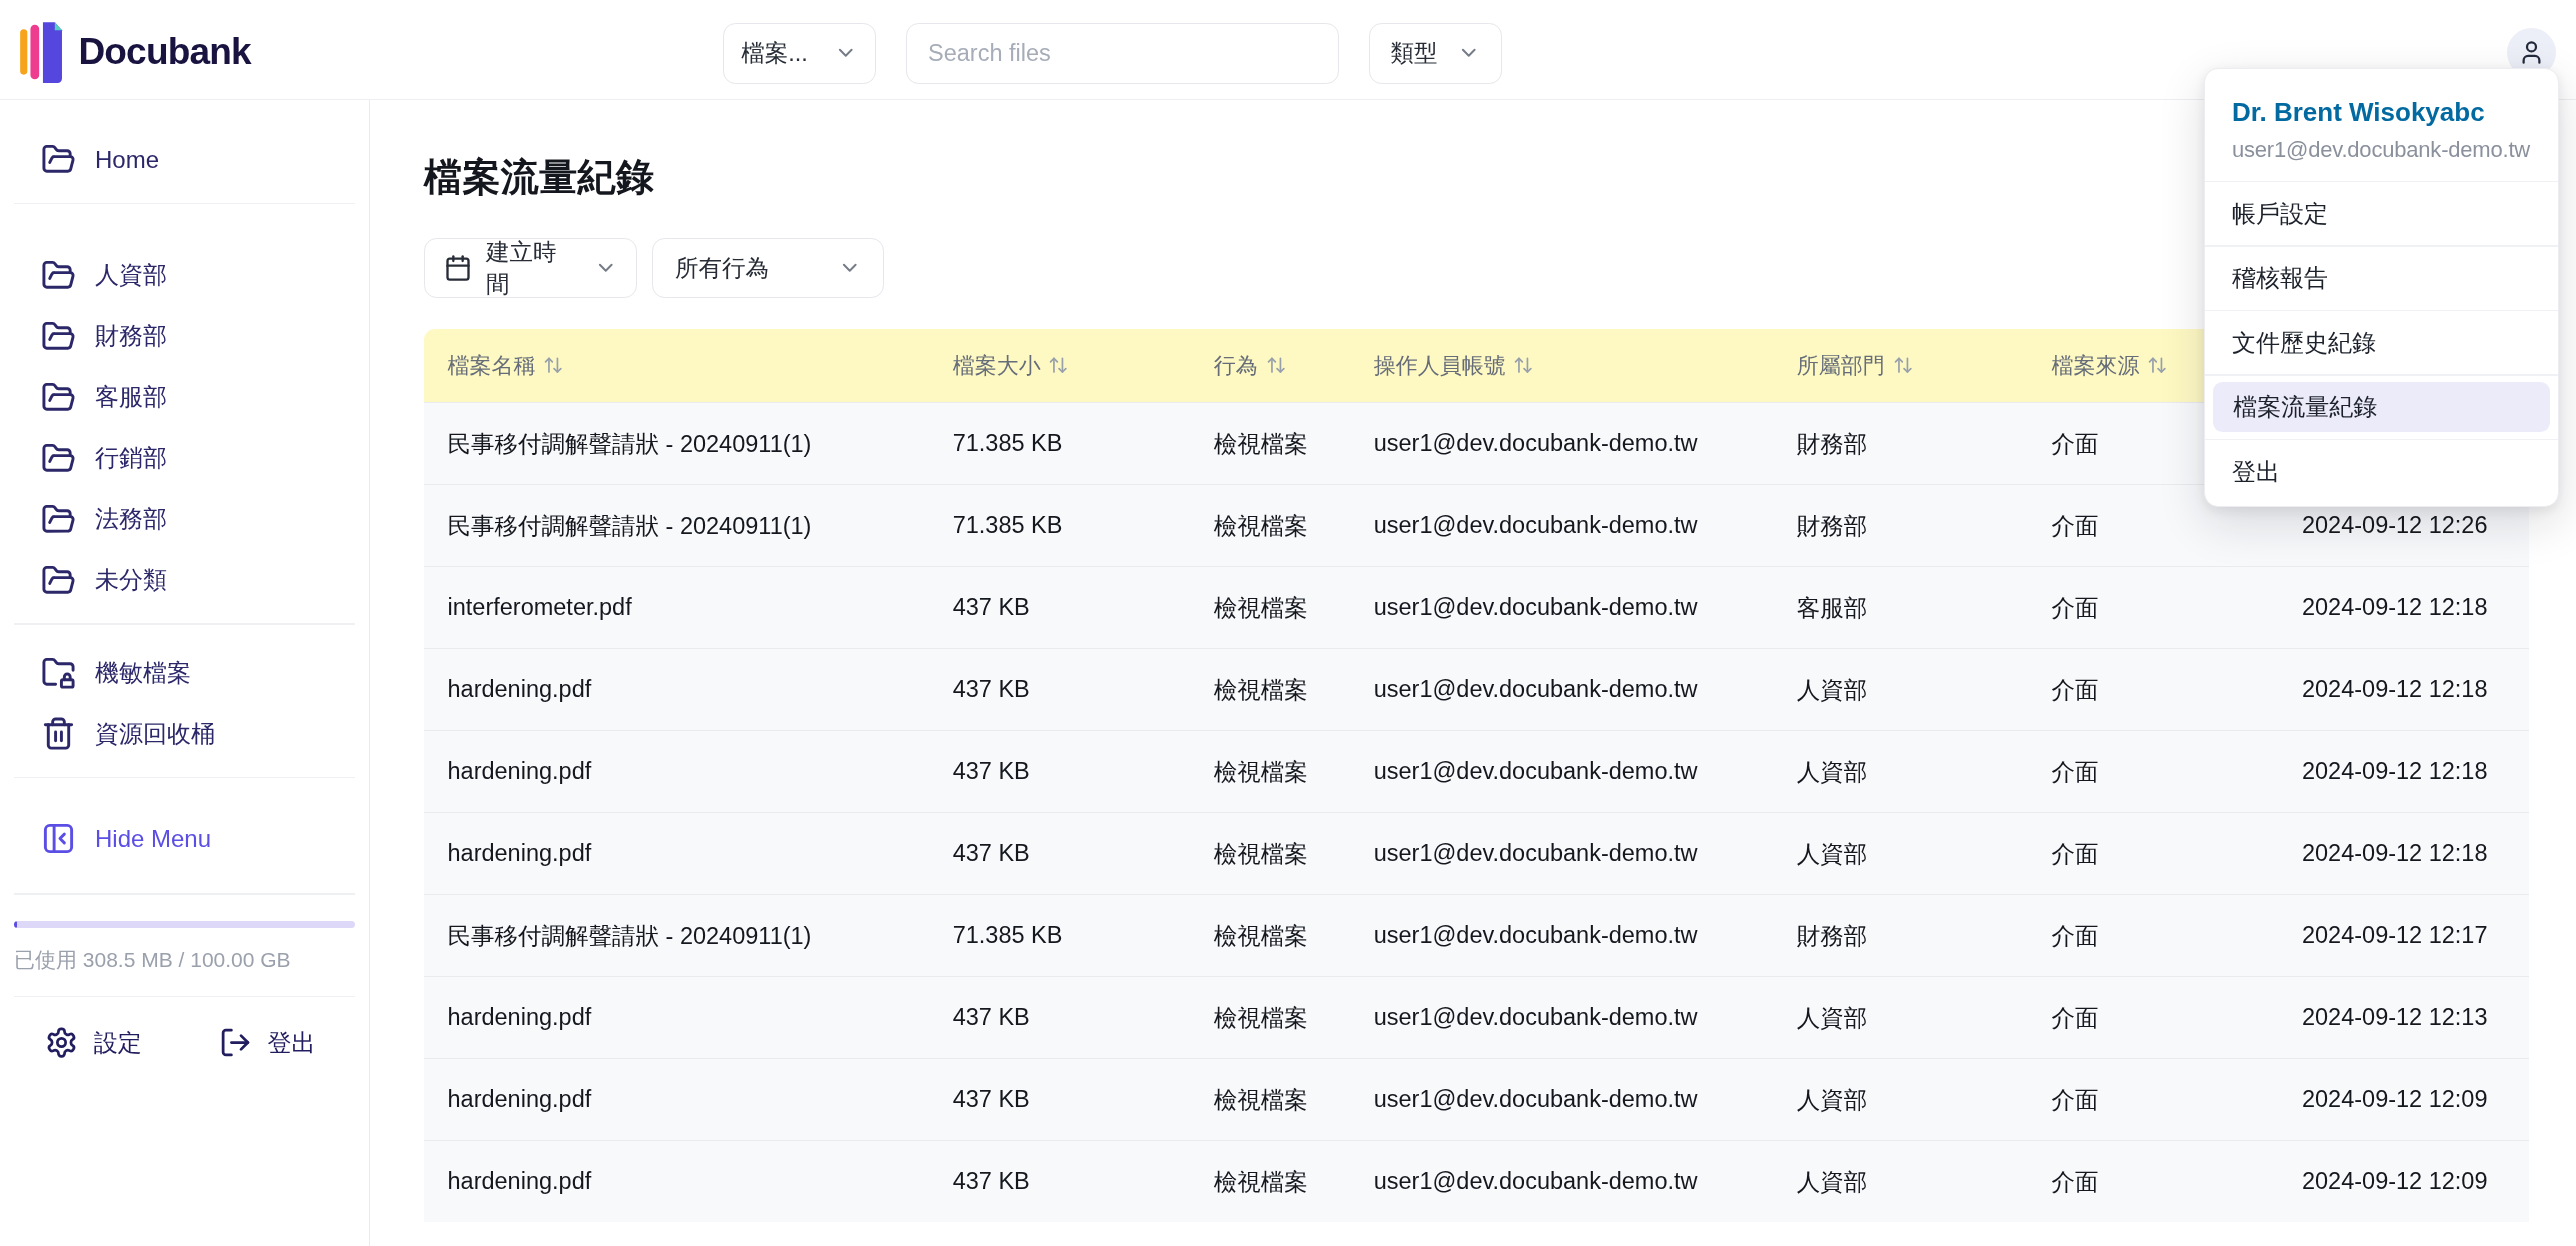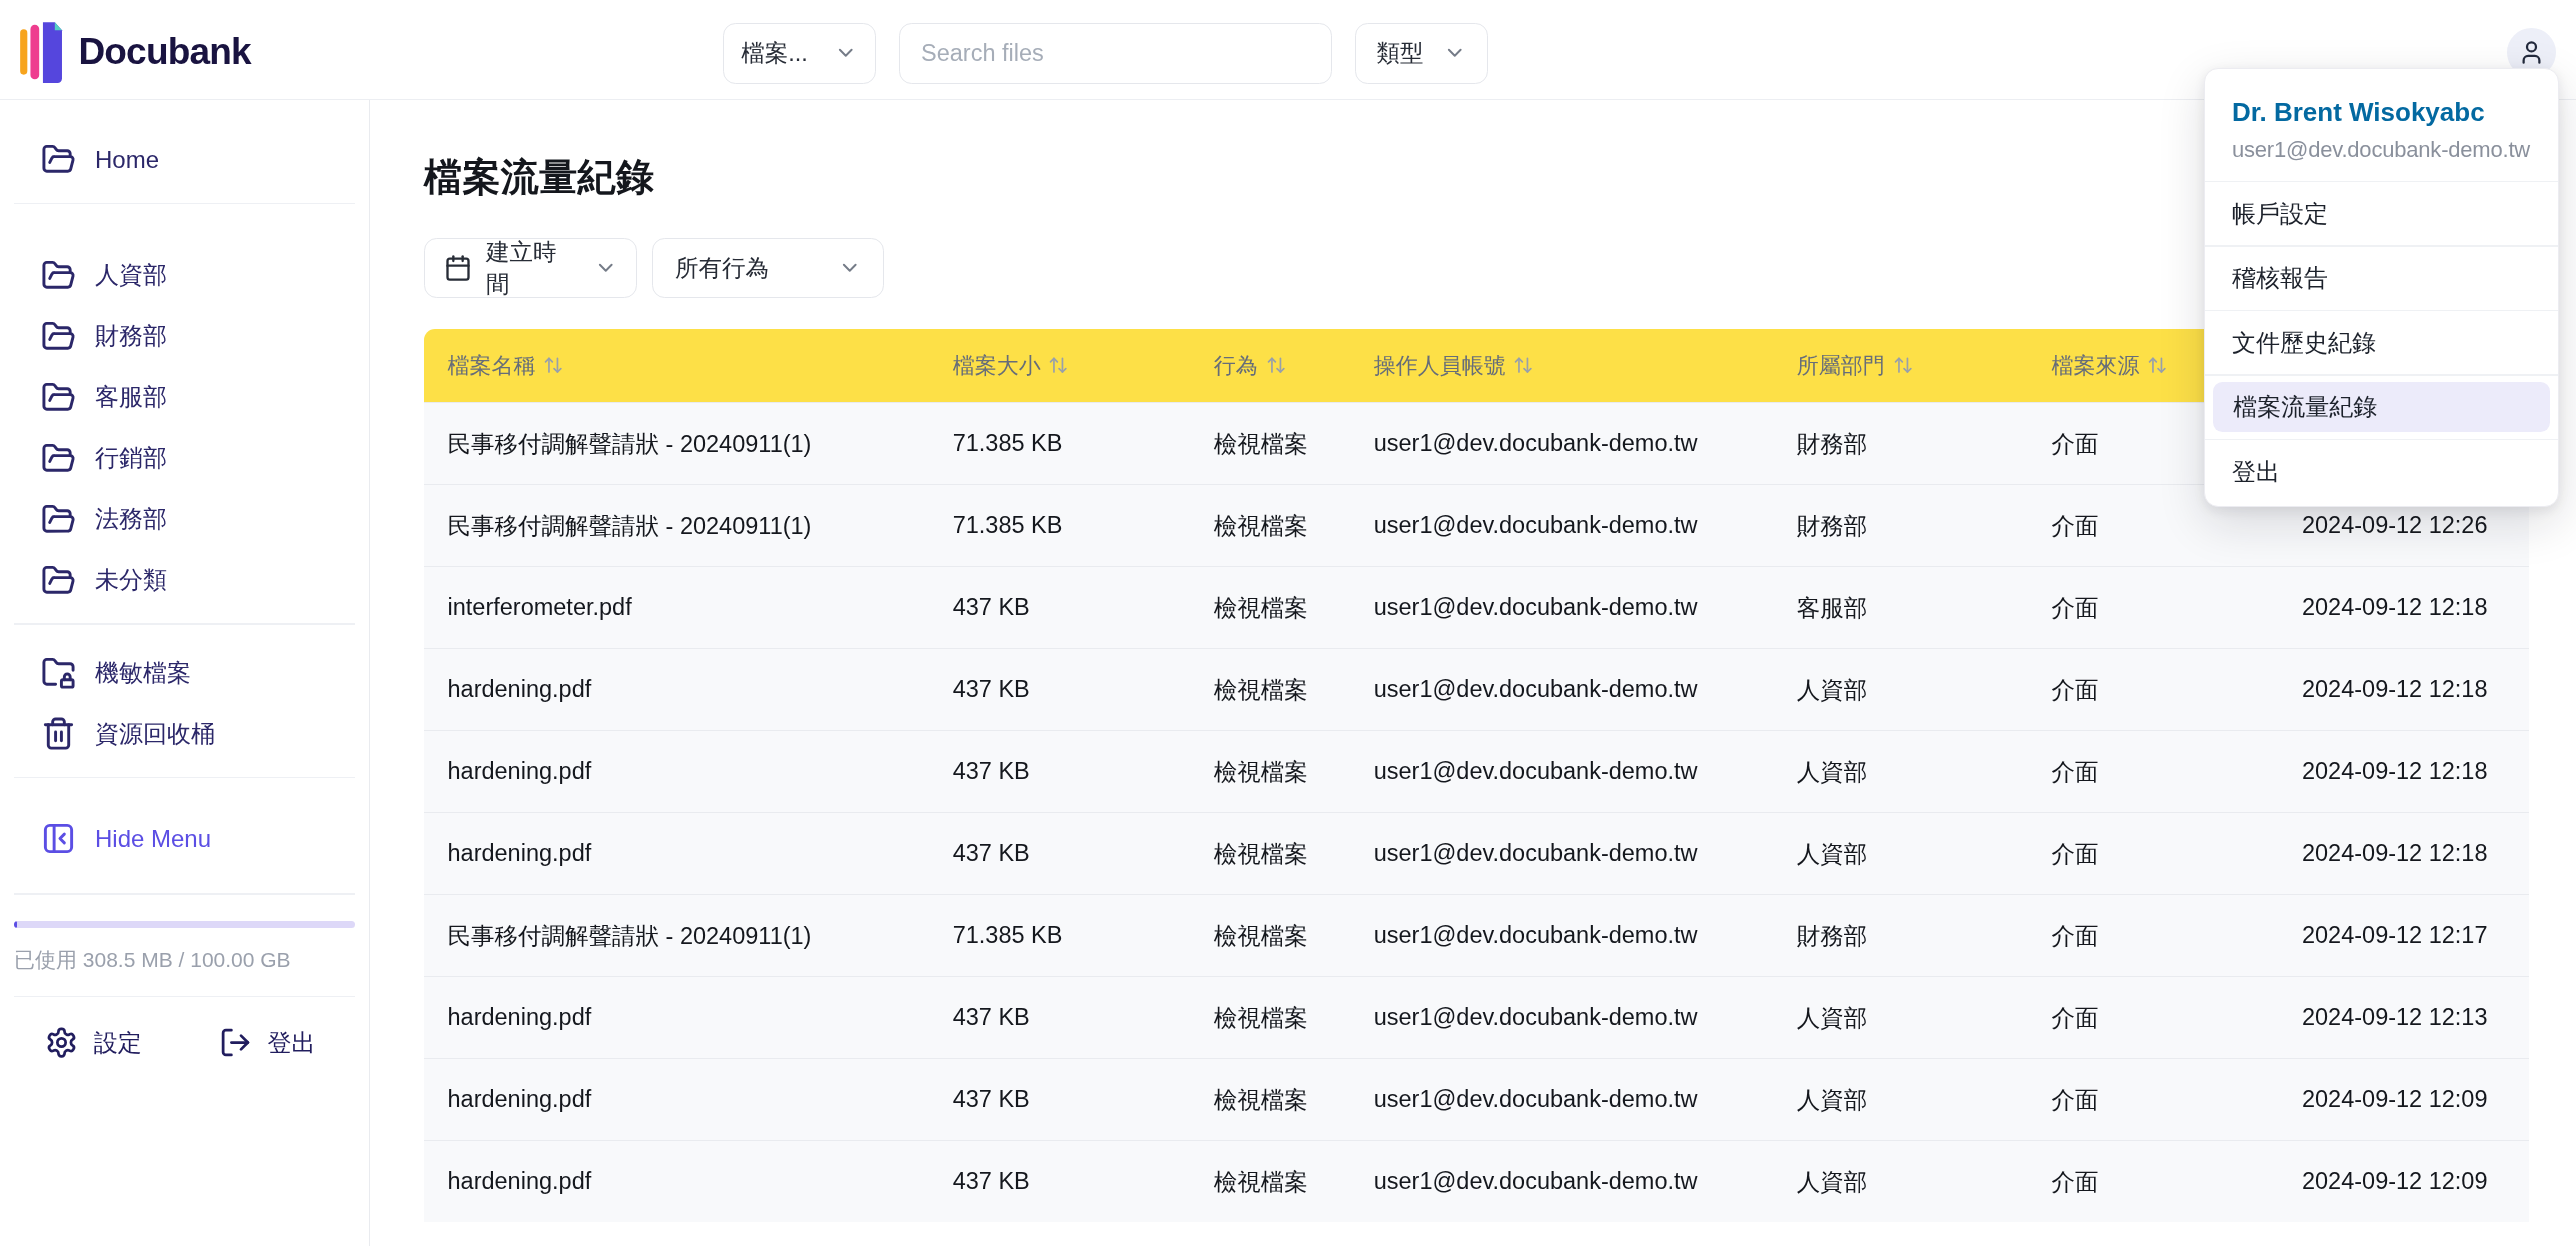--- a/index.html
+++ b/index.html
@@ -6,21 +6,21 @@
   html,body{width:2576px;height:1246px;background:#fff;overflow:hidden;position:relative;
     font-family:"Liberation Sans","DejaVu Sans",sans-serif;}
   .icon{display:inline-flex}
   .icon svg{width:100%;height:100%;display:block}
 
   
   .topbar{position:absolute;top:6px;left:0;right:0;height:94px;background:#fff;border-bottom:1.6px solid #eceef2;z-index:5}
   .logo{position:absolute;left:20.4px;top:14px;display:flex;align-items:center;gap:14px;cursor:pointer}
   .logo-icon{width:44px;height:64px}
   .logo-text{font-size:37px;font-weight:700;color:var(--logo-ink);letter-spacing:-0.8px}
-  .top-controls{position:absolute;left:723px;top:16.5px;display:flex;gap:23px;align-items:center}
+  .top-controls{position:absolute;left:723px;top:16.5px;display:flex;gap:30px;align-items:center}
   .control{height:61px;border:1.6px solid #e5e7ec;border-radius:12.6px;background:#fff;display:flex;align-items:center;font-size:23.5px;color:#272c36}
   .select{padding:0 17.3px;justify-content:space-between;cursor:pointer}
   #folder-select{width:153px}
   #type-select{width:133px;padding:0 20.4px}
   .chev{width:23.5px;height:23.5px;color:#757c88}
   .search{width:433px;padding:0 21px;font-size:23.5px;color:#272c36;outline:none;font-family:inherit}
   .search::placeholder{color:#a6adb8}
   .avatar{position:absolute;right:20.4px;top:22px;width:49px;height:49px;border-radius:50%;background:var(--avatar-bg);display:flex;align-items:center;justify-content:center;color:#232a3d;cursor:pointer}
   .avatar .icon{width:27px;height:27px}
 
@@ -47,21 +47,21 @@
   .page-title{margin-top:58px;font-size:38px;font-weight:700;color:#14171d;letter-spacing:0.4px}
   .filters{margin-top:35px;display:flex;gap:15px}
   .filter-btn{height:60px;border:1.6px solid #e5e7ec;border-radius:12.6px;font-size:23.5px;color:#272c36;display:flex;align-items:center;background:#fff;cursor:pointer}
   #date-filter{width:213px;padding:0 19px;gap:14px}
   #date-filter .flabel{flex:1}
   #action-filter{width:232px;padding:0 22px;justify-content:space-between}
   .cal{width:28px;height:28px;color:#272c36}
 
   .table-wrap{margin-top:31px}
   table{width:100%;border-collapse:separate;border-spacing:0;table-layout:fixed}
-  th{height:73px;background:#fde047;color:#666d79;font-weight:500;font-size:22px;text-align:left;padding-left:23.5px;white-space:nowrap;overflow:hidden}
+  th{height:73px;background:#fef9c3;color:#666d79;font-weight:500;font-size:22px;text-align:left;padding-left:23.5px;white-space:nowrap;overflow:hidden}
   th:first-child{border-top-left-radius:11px}
   th:last-child{border-top-right-radius:11px;padding-right:47px}
   .sort{width:20.4px;height:20.4px;color:#98a0ab;margin-left:7.8px;vertical-align:-2.4px;display:inline-flex}
   td{height:82px;background:#f8f9fb;border-top:1.6px solid #e9ebef;font-size:23.5px;color:#14171d;padding-left:23.5px;white-space:nowrap;overflow:hidden}
   td:last-child,th:last-child{text-align:right;padding-right:47px}
 
   
   .user-menu{position:absolute;left:2204px;top:68px;width:355px;background:#fff;border:0.8px solid #ececf1;border-radius:14px;
     box-shadow:0 15.7px 47px rgba(20,23,34,.14),0 3.1px 11px rgba(20,23,34,.08);z-index:50;padding-bottom:3.1px;overflow:hidden}
   .um-header{padding:28px 27px 17.3px}

